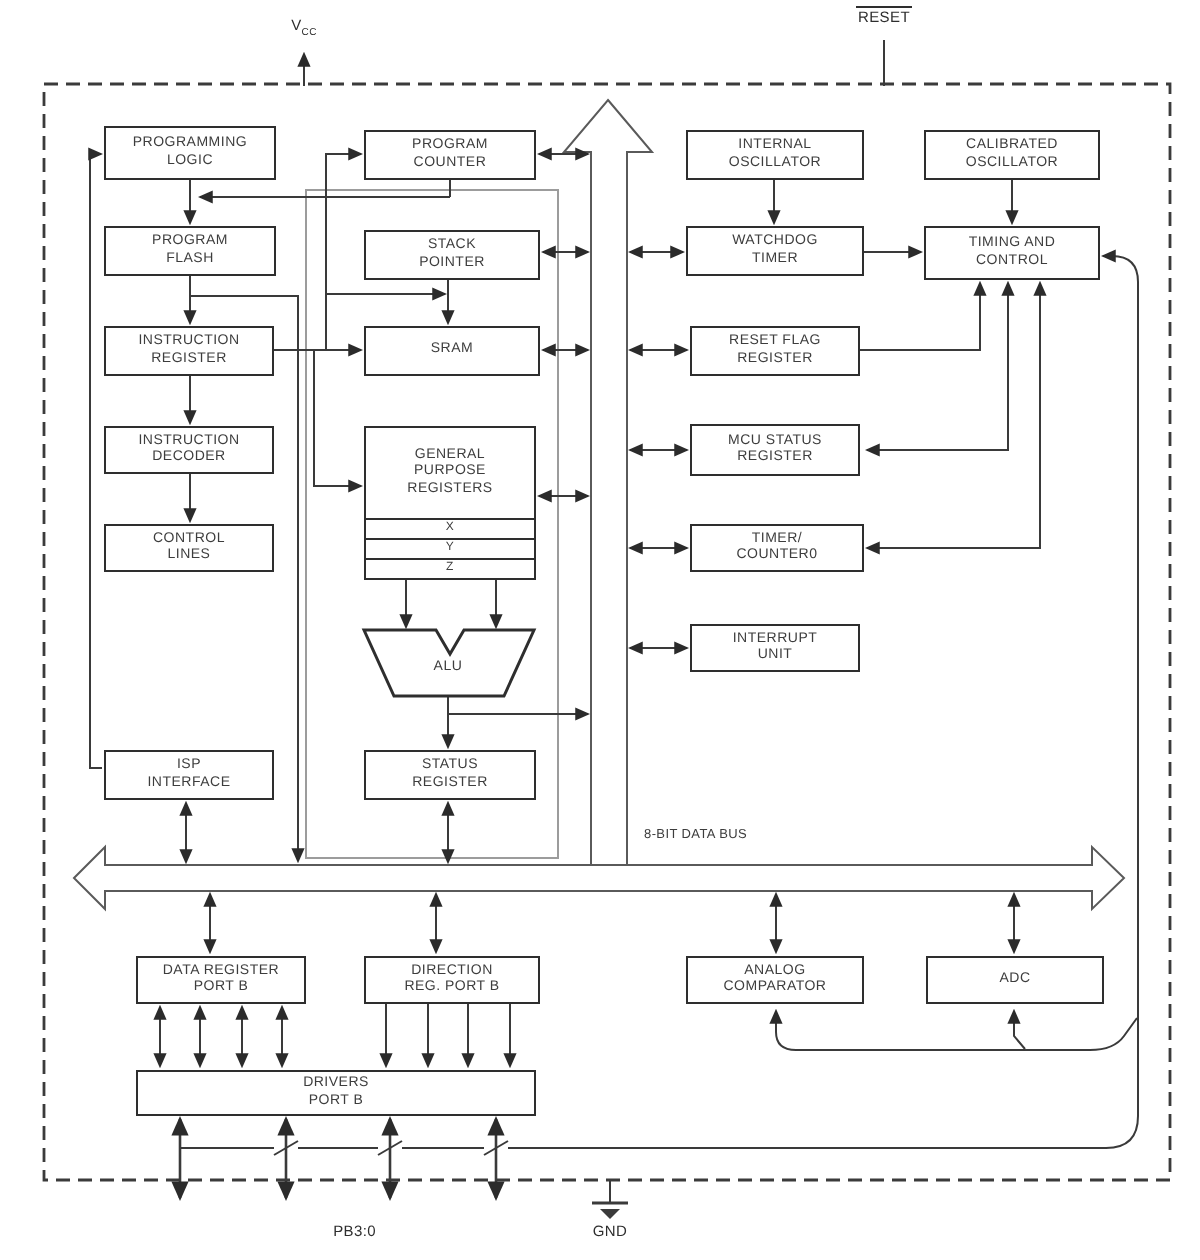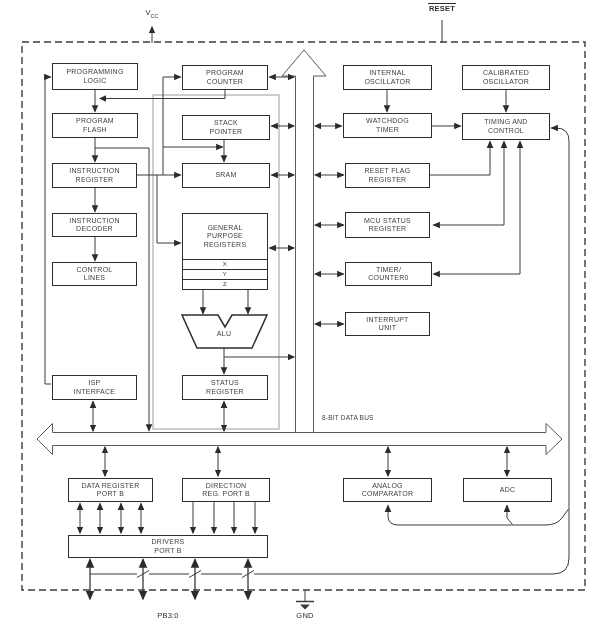--- a/index.html
+++ b/index.html
@@ -35,24 +35,24 @@
   #b-interrupt-unit{left:345px;top:312px;width:85px;height:24px;}
   #b-analog-comparator{left:343px;top:478px;width:89px;height:24px;}
   #b-adc{left:463px;top:478px;width:89px;height:24px;}
   #b-data-register-portb{left:68px;top:478px;width:85px;height:24px;}
   #b-direction-reg-portb{left:182px;top:478px;width:88px;height:24px;}
   #b-drivers-portb{left:68px;top:535px;width:200px;height:23px;}
   
   .flabel{position:absolute;color:#2e2e2e;font-size:7.5px;letter-spacing:.2px;text-align:center;}
   #l-vcc{left:132px;top:8px;width:40px;}
   #l-vcc sub{font-size:5px;}
-  #l-reset{left:412px;top:4px;width:60px;font-weight:bold;}
+  #l-reset{left:412px;top:4px;width:60px;}
   #l-reset .ovl{border-top:1px solid #2e2e2e;padding:0 1px;}
   #l-bus{left:322px;top:414px;width:80px;text-align:left;font-size:6.5px;color:#3d3d3d;}
-  #l-pb{left:148px;top:611px;width:40px;}
+  #l-pb{left:148px;top:611px;width:40px;text-align:right;}
   #l-gnd{left:290px;top:611px;width:30px;text-align:center;}
   #l-alu{position:absolute;left:197px;top:330px;width:54px;text-align:center;
          color:#3d3d3d;font-size:7px;letter-spacing:.3px;}
 </style>
 </head>
 <body>
 
 <div id="stage">
 
 <svg id="wires" width="600" height="630" viewBox="0 0 600 630">

